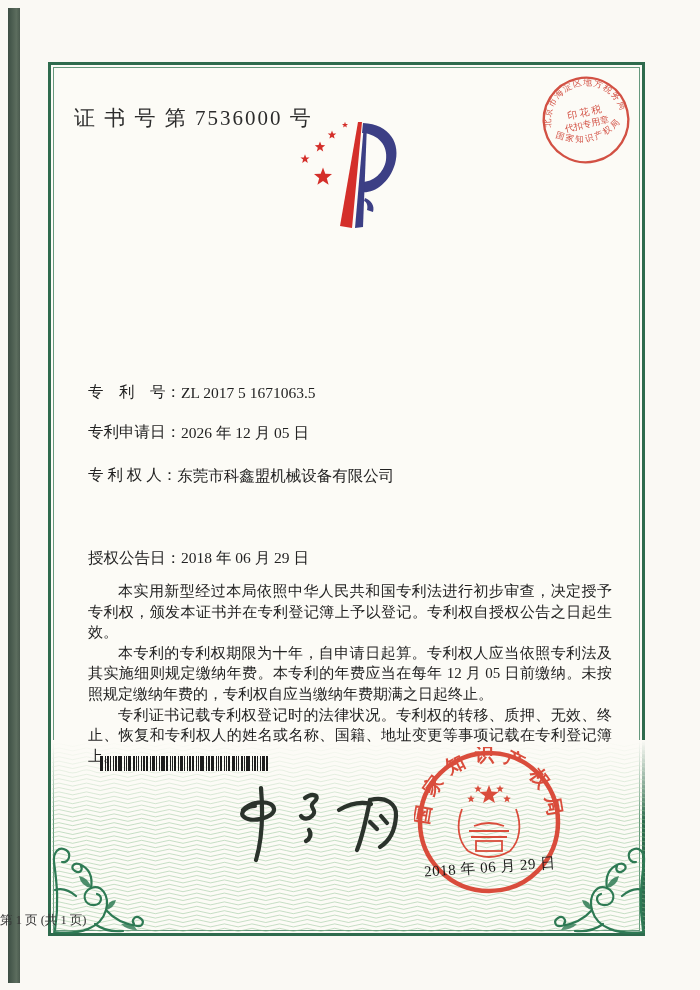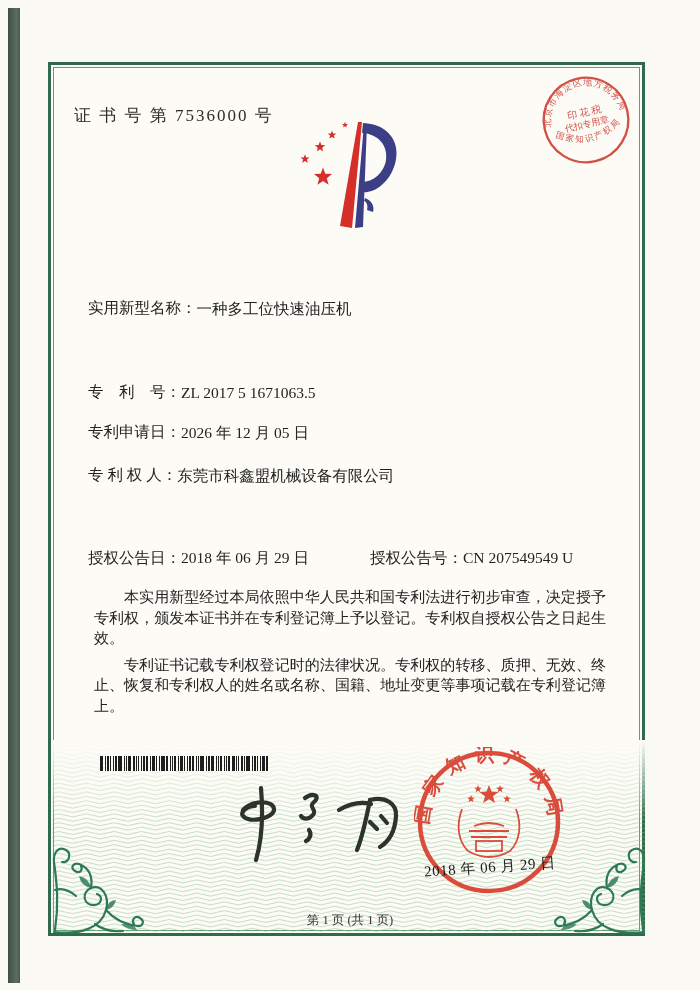--- a/index.html
+++ b/index.html
@@ -13,47 +13,47 @@
     background:linear-gradient(90deg,#3d4f44,#5c6d5e 70%,#4a5a4e);}
   .frame{position:absolute;left:48px;top:62px;width:597px;height:874px;
     border:3px solid #2e6b4d;background:#fcfbf6;box-sizing:border-box;}
   .frame-inner{position:absolute;inset:2px;border:1px solid #66997e;}
   .waves{position:absolute;left:52px;top:740px;width:593px;height:194px;}
   .waves-fade{position:absolute;left:52px;top:740px;width:593px;height:90px;
     background:linear-gradient(180deg,#fcfbf6 0%,rgba(252,251,246,0) 90%);}
   .flourish{position:absolute;width:100px;height:105px;bottom:53px;}
   .flourish.right{right:53px;}
   .flourish.left{left:51px;transform:scaleX(-1);}
-  .cert-no{position:absolute;left:74px;top:104px;font-size:17px;
+  .cert-no{position:absolute;left:74px;top:104px;font-size:21px;
     letter-spacing:2px;color:#2c2c2c;}
   .tax-stamp{position:absolute;left:541px;top:75px;width:90px;height:90px;
     transform:rotate(-13deg);opacity:.92;}
   .logo{position:absolute;left:295px;top:116px;width:110px;height:118px;}
   .title{position:absolute;left:0;top:206px;width:100%;text-align:center;
     font-size:40px;font-weight:600;letter-spacing:2px;color:#2e2e2e;}
   .row{position:absolute;left:88px;font-size:15.5px;white-space:nowrap;color:#222;}
   .row .lbl{display:inline-block;}
   .row .val{white-space:pre-line;display:inline-block;vertical-align:top;line-height:21px;}
   .r0{top:298px}.r1{top:342px}.r2{top:382px}.r3{top:422px}.r4{top:465px}
   .r5{top:504px}
   .grant{top:548px;width:540px;}
   .grant .g-right{position:absolute;left:282px;top:0;}
   .paras{position:absolute;left:88px;top:581px;width:524px;font-size:15px;
     line-height:20.6px;color:#222;text-align:justify;}
-  .paras p{margin:6px;text-indent:2em;}
+  .paras p{margin:0;text-indent:2em;}
   .barcode{position:absolute;left:100px;top:756px;width:170px;height:15px;
     overflow:hidden;white-space:nowrap;font-size:0;}
   .barcode i{display:inline-block;height:15px;background:#1d1d1d;}
   .signer{position:absolute;left:100px;top:806px;font-size:17px;color:#1f1f1f;
     line-height:26px;letter-spacing:2px;}
   .signature{position:absolute;left:213px;top:778px;width:190px;height:90px;}
   .seal{position:absolute;left:414px;top:747px;width:150px;height:150px;opacity:.93;}
   .seal-date{position:absolute;left:404px;top:858px;width:172px;text-align:center;
     font-size:15px;color:#1c1c1c;transform:rotate(-4deg);letter-spacing:0.5px;}
-  .footer{position:absolute;left:0;top:912px;width:100%;text-align:center;
+  .footer{position:absolute;left:0;top:912px;width:100%;text-align:left;
     font-size:12.5px;color:#333;}
   svg text{font-family:"Liberation Serif","DejaVu Serif",serif;}
 </style>
 </head>
 <body>
 
 <div class="page">
 
   <div class="spine"></div>
 
@@ -166,42 +166,37 @@
     <g fill="#d42f2a">
         <polygon points="50.0,5.8 50.8,7.9 53.0,8.0 51.3,9.4 51.9,11.6 50.0,10.3 48.1,11.6 48.7,9.4 47.0,8.0 49.2,7.9"></polygon>
         <polygon points="37.0,14.5 38.1,17.5 41.3,17.6 38.8,19.6 39.6,22.6 37.0,20.9 34.4,22.6 35.2,19.6 32.7,17.6 35.9,17.5"></polygon>
         <polygon points="25.0,25.5 26.4,29.1 30.2,29.3 27.2,31.7 28.2,35.4 25.0,33.3 21.8,35.4 22.8,31.7 19.8,29.3 23.6,29.1"></polygon>
         <polygon points="10.0,38.2 11.2,41.4 14.6,41.5 11.9,43.6 12.8,46.9 10.0,45.0 7.2,46.9 8.1,43.6 5.4,41.5 8.8,41.4"></polygon>
         <polygon points="28.0,51.5 30.3,57.8 37.0,58.1 31.8,62.2 33.6,68.7 28.0,65.0 22.4,68.7 24.2,62.2 19.0,58.1 25.7,57.8"></polygon>
       </g>
   </svg>
 
 
-  <div class="row r0">
-    <span class="lbl">实用新型名称：</span><span class="val">一种多工位快速油压机</span>
-  </div>
   <div class="row r2">
     <span class="lbl">专　利　号：</span><span class="val">ZL 2017 5 1671063.5</span>
   </div>
   <div class="row r3">
     <span class="lbl">专利申请日：</span><span class="val">2026 年 12 月 05 日</span>
   </div>
   <div class="row r4">
     <span class="lbl">专 利 权 人：</span><span class="val">东莞市科鑫盟机械设备有限公司</span>
   </div>
 
   <div class="row grant">
     <span>授权公告日：</span><span>2018 年 06 月 29 日</span>
-    <span class="g-right">
-      <span>授权公告号：</span><span>CN 207549549 U</span>
-    </span>
   </div>
 
   <div class="paras">
     <p>本实用新型经过本局依照中华人民共和国专利法进行初步审查，决定授予专利权，颁发本证书并在专利登记簿上予以登记。专利权自授权公告之日起生效。</p>
+    <p>本专利的专利权期限为十年，自申请日起算。专利权人应当依照专利法及其实施细则规定缴纳年费。本专利的年费应当在每年 12 月 05 日前缴纳。未按照规定缴纳年费的，专利权自应当缴纳年费期满之日起终止。</p>
     <p>专利证书记载专利权登记时的法律状况。专利权的转移、质押、无效、终止、恢复和专利权人的姓名或名称、国籍、地址变更等事项记载在专利登记簿上。</p>
   </div>
 
   <div class="barcode"><i style="width:3px;margin-right:2px"></i><i style="width:1px;margin-right:1px"></i><i style="width:2px;margin-right:1px"></i><i style="width:1px;margin-right:2px"></i><i style="width:1px;margin-right:1px"></i><i style="width:2px;margin-right:1px"></i><i style="width:4px;margin-right:2px"></i><i style="width:1px;margin-right:1px"></i><i style="width:1px;margin-right:1px"></i><i style="width:3px;margin-right:2px"></i><i style="width:2px;margin-right:1px"></i><i style="width:1px;margin-right:1px"></i><i style="width:1px;margin-right:2px"></i><i style="width:1px;margin-right:1px"></i><i style="width:2px;margin-right:1px"></i><i style="width:2px;margin-right:2px"></i><i style="width:1px;margin-right:1px"></i><i style="width:3px;margin-right:1px"></i><i style="width:1px;margin-right:2px"></i><i style="width:1px;margin-right:1px"></i><i style="width:4px;margin-right:1px"></i><i style="width:2px;margin-right:2px"></i><i style="width:1px;margin-right:1px"></i><i style="width:1px;margin-right:1px"></i><i style="width:2px;margin-right:2px"></i><i style="width:1px;margin-right:1px"></i><i style="width:3px;margin-right:1px"></i><i style="width:1px;margin-right:2px"></i><i style="width:1px;margin-right:1px"></i><i style="width:2px;margin-right:1px"></i><i style="width:2px;margin-right:2px"></i><i style="width:1px;margin-right:1px"></i><i style="width:1px;margin-right:1px"></i><i style="width:4px;margin-right:2px"></i><i style="width:1px;margin-right:1px"></i><i style="width:2px;margin-right:1px"></i><i style="width:3px;margin-right:2px"></i><i style="width:1px;margin-right:1px"></i><i style="width:1px;margin-right:1px"></i><i style="width:2px;margin-right:2px"></i><i style="width:1px;margin-right:1px"></i><i style="width:1px;margin-right:1px"></i><i style="width:2px;margin-right:2px"></i><i style="width:3px;margin-right:1px"></i><i style="width:1px;margin-right:1px"></i><i style="width:1px;margin-right:2px"></i><i style="width:2px;margin-right:1px"></i><i style="width:1px;margin-right:1px"></i><i style="width:4px;margin-right:2px"></i><i style="width:1px;margin-right:1px"></i><i style="width:2px;margin-right:1px"></i><i style="width:1px;margin-right:2px"></i><i style="width:1px;margin-right:1px"></i><i style="width:3px;margin-right:1px"></i><i style="width:2px;margin-right:2px"></i></div>
 
 
   <svg class="signature" viewBox="0 0 190 90">
     <g fill="none" stroke="#2b332c" stroke-width="4.2" stroke-linecap="round" stroke-linejoin="round">
       <path d="M48 10 C50 34 49 62 43 82"></path>
       <path d="M30 32 C40 22 60 22 61 31 C62 40 36 46 30 38 C27 34 34 28 42 28"></path>

